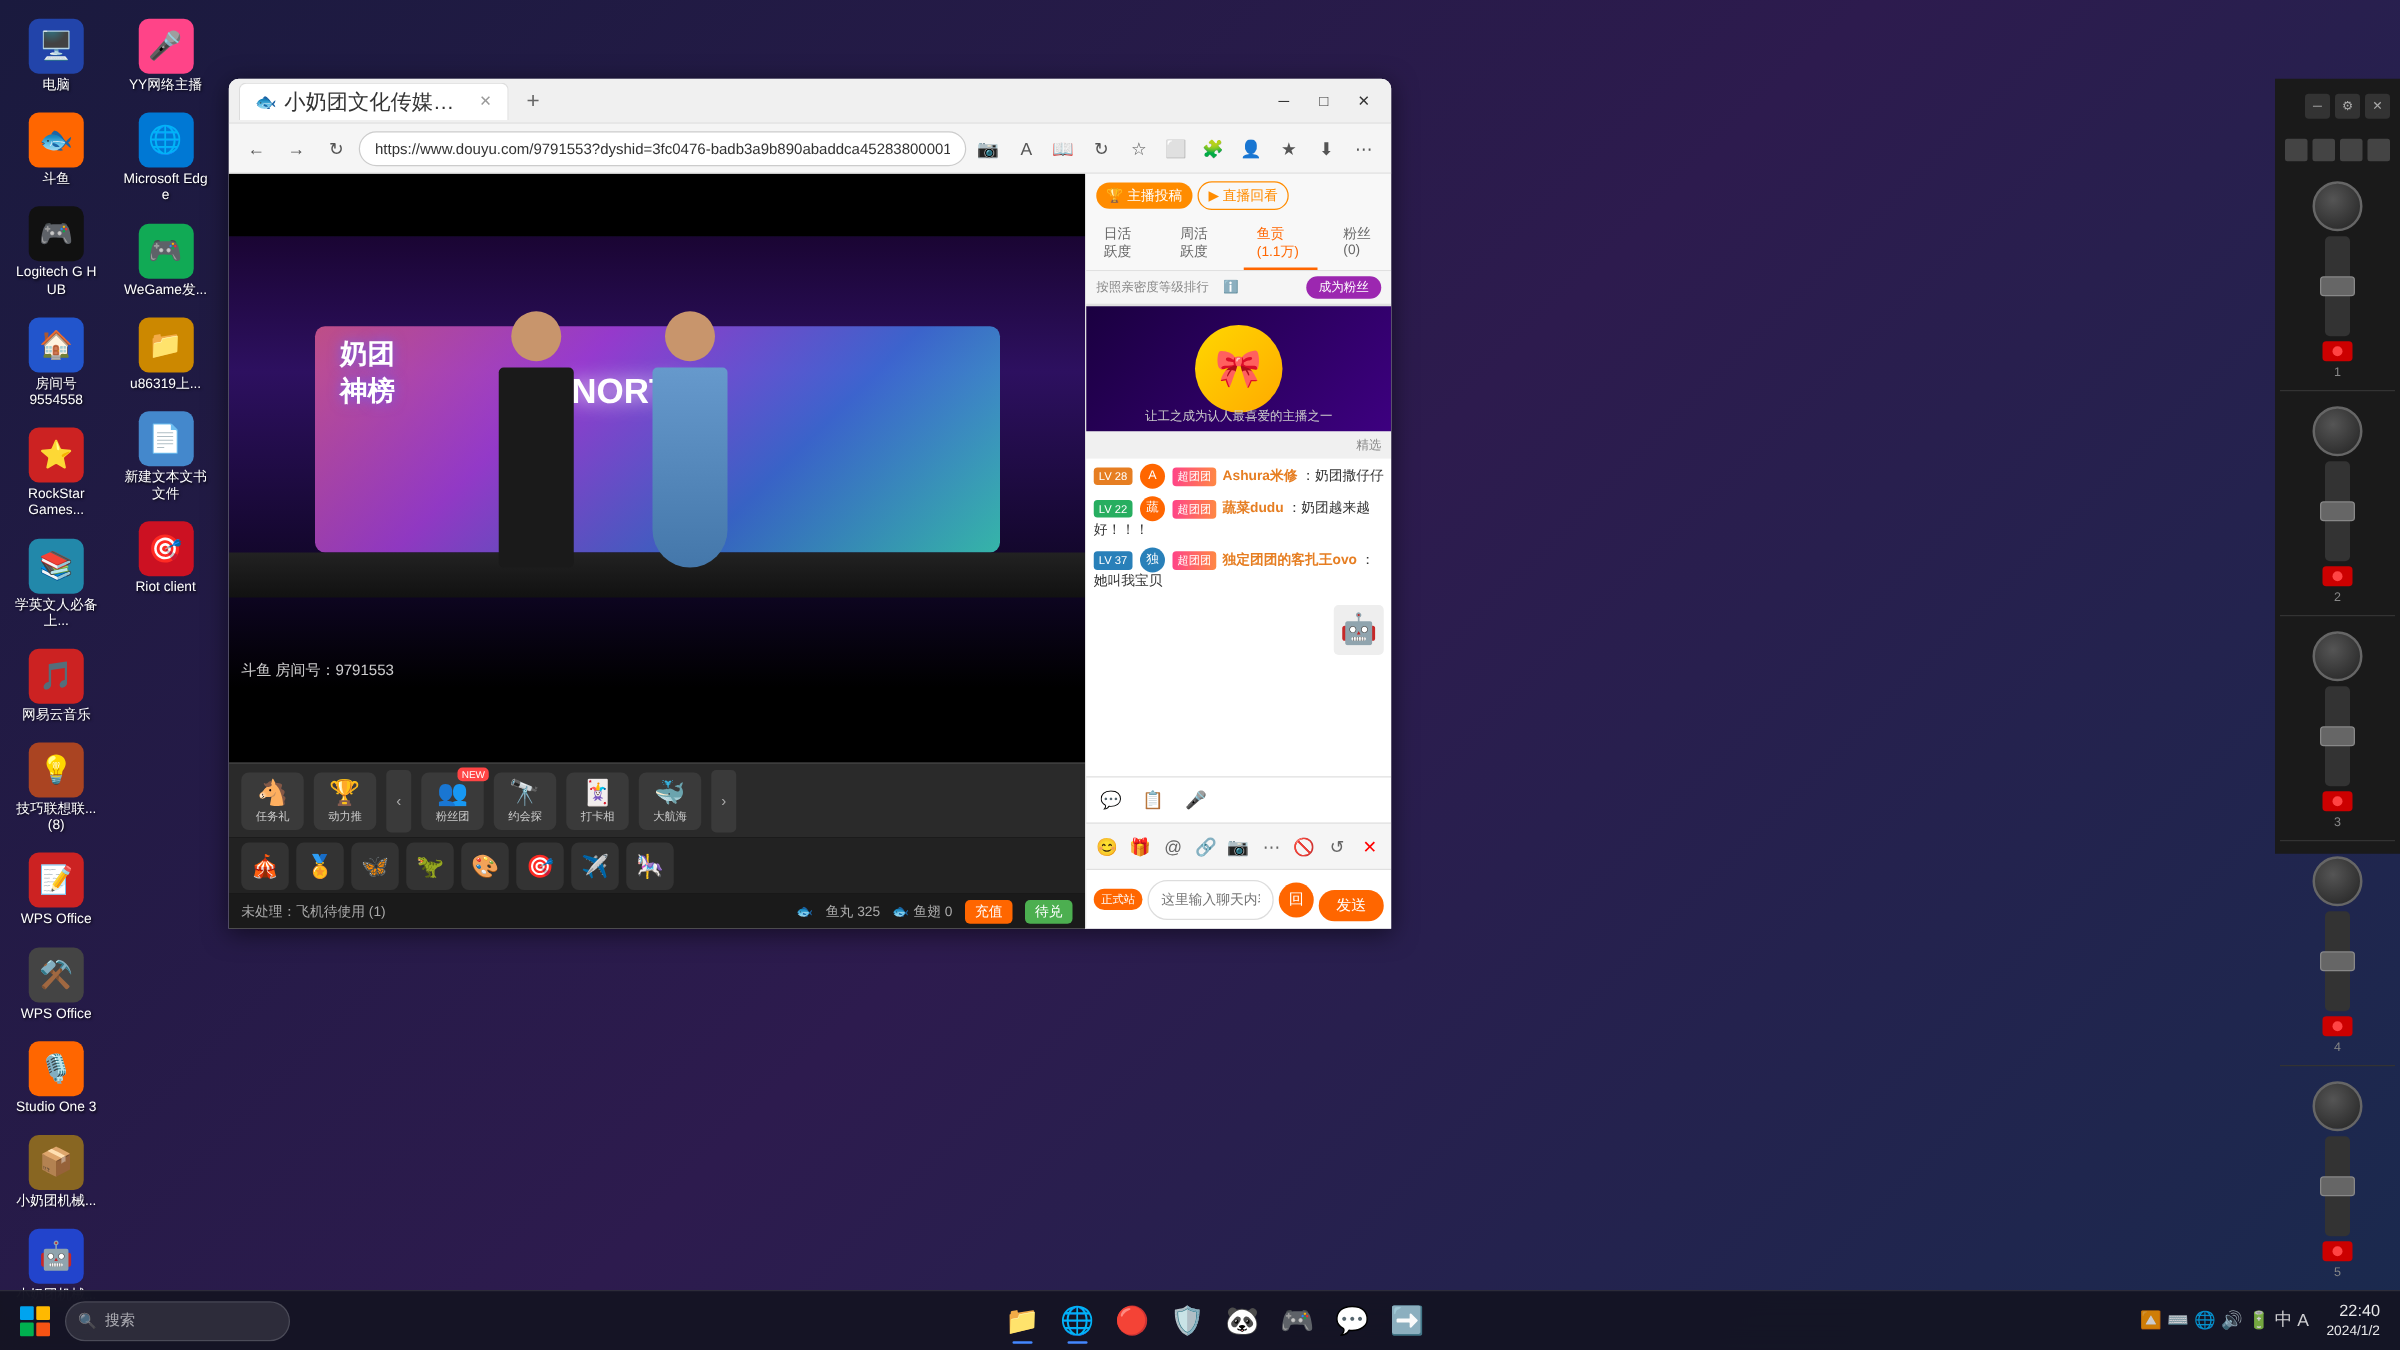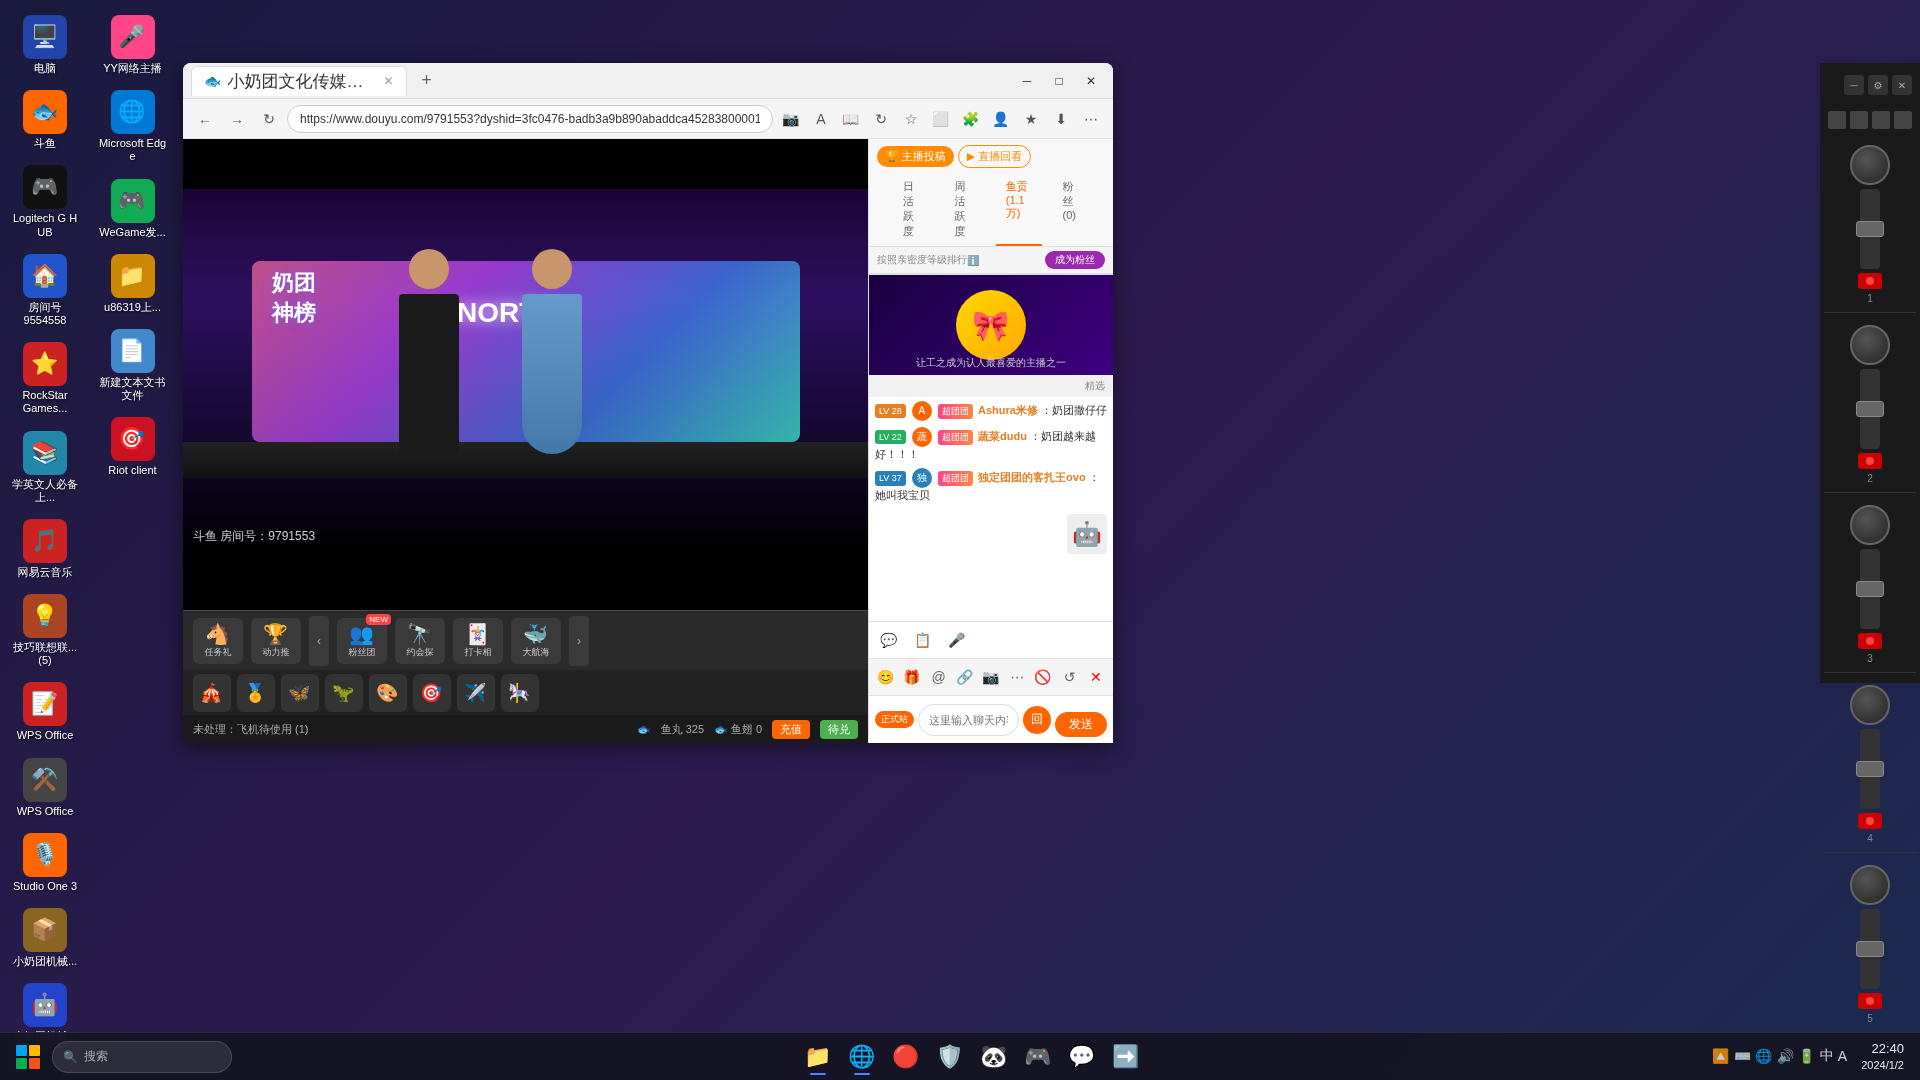--- a/index.html
+++ b/index.html
@@ -428,41 +428,41 @@
       gap: 3px;
     }
     .chat-nav-btn.ghost {
       background: transparent;
       color: #ff8c00;
       border: 1px solid #ff8c00;
     }
     .chat-tabs {
       display: flex;
       border-bottom: 1px solid #e0e0e0;
-      padding: 0 24px;
+      padding: 0 4px;
       gap: 11px;
     }
     .chat-tab {
       padding: 5px 10px;
       font-size: 11px;
       color: #666;
       cursor: pointer;
       border-bottom: 2px solid transparent;
     }
     .chat-tab.active {
       color: #ff6600;
       border-bottom-color: #ff6600;
     }
     .chat-filter-bar {
       display: flex;
       align-items: center;
       padding: 4px 8px;
       font-size: 10px;
       color: #888;
-      gap: 0;
+      gap: 12px;
       background: #f5f5f5;
       border-bottom: 1px solid #e0e0e0;
     }
     .become-fan-btn {
       background: #9c27b0;
       color: #fff;
       border: none;
       border-radius: 10px;
       padding: 2px 10px;
       font-size: 10px;
@@ -832,21 +832,21 @@
     <div class="desktop-icon">
       <div class="icon-img" style="background:#2288aa;">📚</div>
       <span class="icon-label">学英文人必备上...</span>
     </div>
     <div class="desktop-icon">
       <div class="icon-img" style="background:#cc2222;">🎵</div>
       <span class="icon-label">网易云音乐</span>
     </div>
     <div class="desktop-icon">
       <div class="icon-img" style="background:#aa4422;">💡</div>
-      <span class="icon-label">技巧联想联...(5)</span>
+      <span class="icon-label">技巧联想联...(8)</span>
     </div>
     <div class="desktop-icon">
       <div class="icon-img" style="background:#cc2222;">📝</div>
       <span class="icon-label">WPS Office</span>
     </div>
     <div class="desktop-icon">
       <div class="icon-img" style="background:#444;">⚒️</div>
       <span class="icon-label">WPS Office</span>
     </div>
     <div class="desktop-icon">

